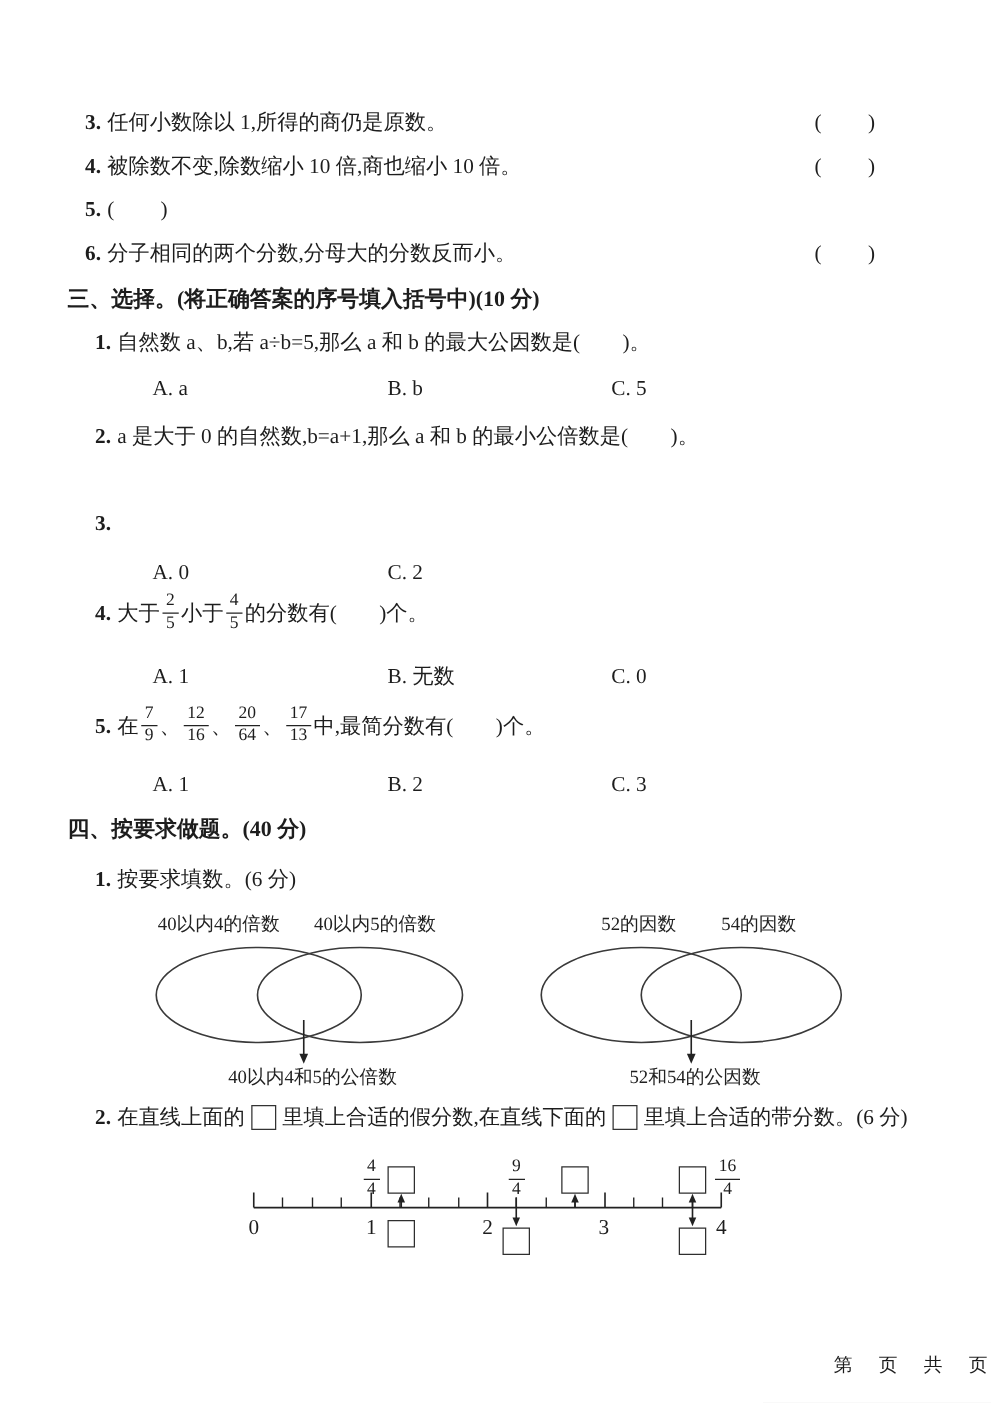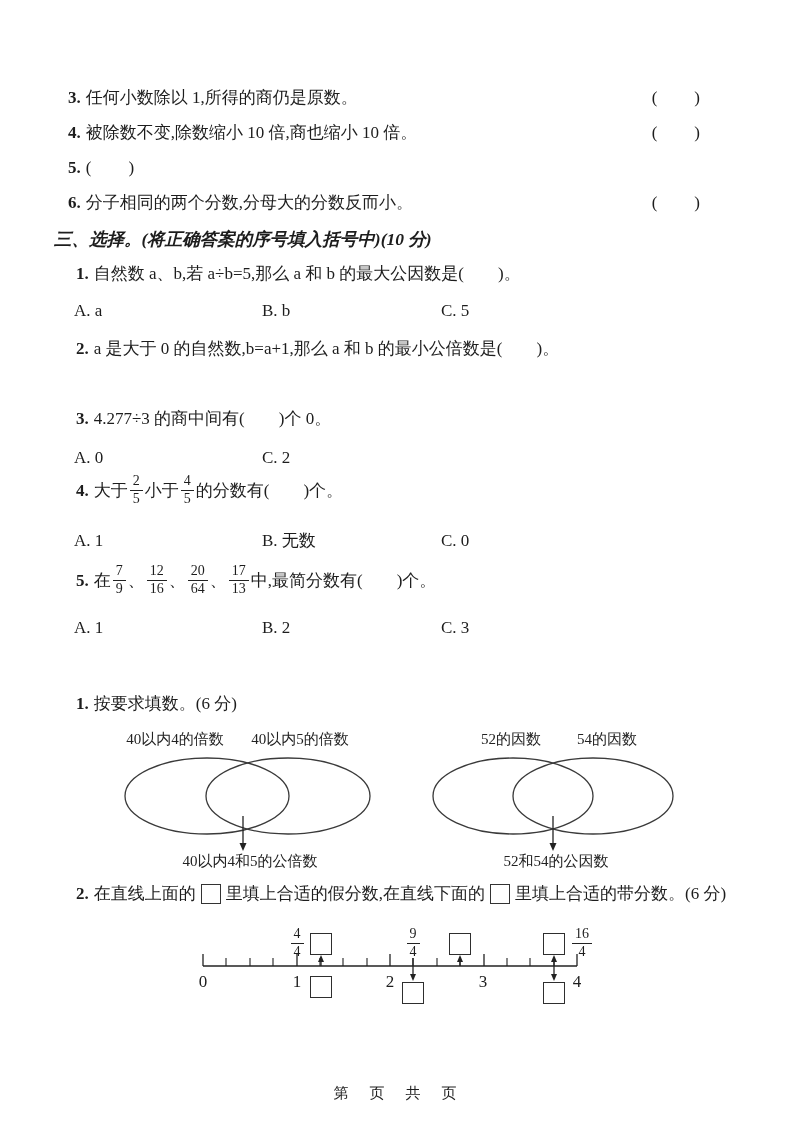--- a/index.html
+++ b/index.html
@@ -17,24 +17,24 @@
   }
   .abs { position:absolute; left:0; right:0; }
 
   
   .tf-row { display:flex; align-items:baseline; padding-left:68px; padding-right:92px; margin-bottom:12px; }
   .tf-no { font-weight:bold; margin-right:5px; }
   .tf-text { flex:1; }
   .paren { white-space:pre; letter-spacing:1px; }
 
   
-  .sec-heading { padding-left:54px; font-weight:bold; font-size:17.5px;font-style:italic; }
+  .sec-heading { padding-left:54px; font-weight:bold; font-size:17.5px; }
   .q-line { padding-left:76px; display:flex; align-items:center; }
   .q-no { font-weight:bold; margin-right:5px; }
-  .opt-row { display:flex; padding-left:74px; }
+  .opt-row { display:flex; padding-left:74px;margin-left:48px; }
   .opt-c1 { width:188px; } .opt-c2 { width:179px; } .opt-c3 { width:168px; } .opt-c4 { flex:1; }
 
   
   .frac { display:inline-flex; flex-direction:column; align-items:center; line-height:1.05; font-size:14px; margin:0 2px; vertical-align:middle; }
   .frac .fn { padding:0 3px 1px; border-bottom:1.2px solid #222; }
   .frac .fd { padding-top:1px; }
 
   
   .sqbox { display:inline-block; width:18px; height:18px; border:1.3px solid #333; vertical-align:-4px; margin:0 5px; background:#fff; }
 
@@ -42,21 +42,21 @@
   .venn-svg { position:absolute; }
   .venn-svg text { font-family:"Liberation Serif","DejaVu Serif",serif; font-size:15px; fill:#222; }
 
   
   .nl-wrap { position:absolute; left:0; top:920px; width:793px; height:105px; }
   .nl-svg { position:absolute; left:0; top:0; }
   .nl-box { position:absolute; width:22px; height:22px; border:1.4px solid #2e2e2e; background:#fff; box-sizing:border-box; }
   .nl-num { position:absolute; width:20px; text-align:center; font-size:17px; }
   .nl-frac { position:absolute; width:28px; display:flex; justify-content:center; }
 
-  .footer { text-align:center; font-size:15px; letter-spacing:3px; }
+  .footer { text-align:right; font-size:15px; letter-spacing:3px; }
 </style>
 </head>
 <body>
 
 <div class="page">
 
   <div class="abs" style="top:86px;">
     <div class="tf-row">
       <span class="tf-no">3.</span>
       <span class="tf-text">任何小数除以 1,所得的商仍是原数。</span>
@@ -90,21 +90,20 @@
     <span class="opt-c3">C. 5</span>
   </div>
 
   <div class="abs q-line" style="top:337px;">
     <span class="q-no">2.</span>
     <span>a 是大于 0 的自然数,b=a+1,那么 a 和 b 的最小公倍数是(　　)。</span>
   </div>
 
   <div class="abs q-line" style="top:407px;">
     <span class="q-no">3.</span>
-    <span>4.277÷3 的商中间有(　　)个 0。</span>
   </div>
   <div class="abs opt-row" style="top:446px;">
     <span class="opt-c1">A. 0</span>
     <span class="opt-c3">C. 2</span>
   </div>
 
   <div class="abs q-line" style="top:470px;height:40px;">
     <span class="q-no">4.</span>
     <span>大于</span>
     <span class="frac">
@@ -147,20 +146,21 @@
         <span class="fd">13</span>
       </span>
     <span>中,最简分数有(　　)个。</span>
   </div>
   <div class="abs opt-row" style="top:616px;">
     <span class="opt-c1">A. 1</span>
     <span class="opt-c2">B. 2</span>
     <span class="opt-c3">C. 3</span>
   </div>
 
+  <div class="abs sec-heading" style="top:652px;">四、按要求做题。(40 分)</div>
   <div class="abs q-line" style="top:692px;">
     <span class="q-no">1.</span>
     <span>按要求填数。(6 分)</span>
   </div>
 
   <svg class="venn-svg" style="left:110px; top:726px;" width="292" height="148">
     <text x="65" y="18" text-anchor="middle">40以内4的倍数</text>
     <text x="190" y="18" text-anchor="middle">40以内5的倍数</text>
     <ellipse cx="97" cy="70" rx="82" ry="38" fill="none" stroke="#3a3a3a" stroke-width="1.3"></ellipse>
     <ellipse cx="178" cy="70" rx="82" ry="38" fill="none" stroke="#3a3a3a" stroke-width="1.3"></ellipse>

